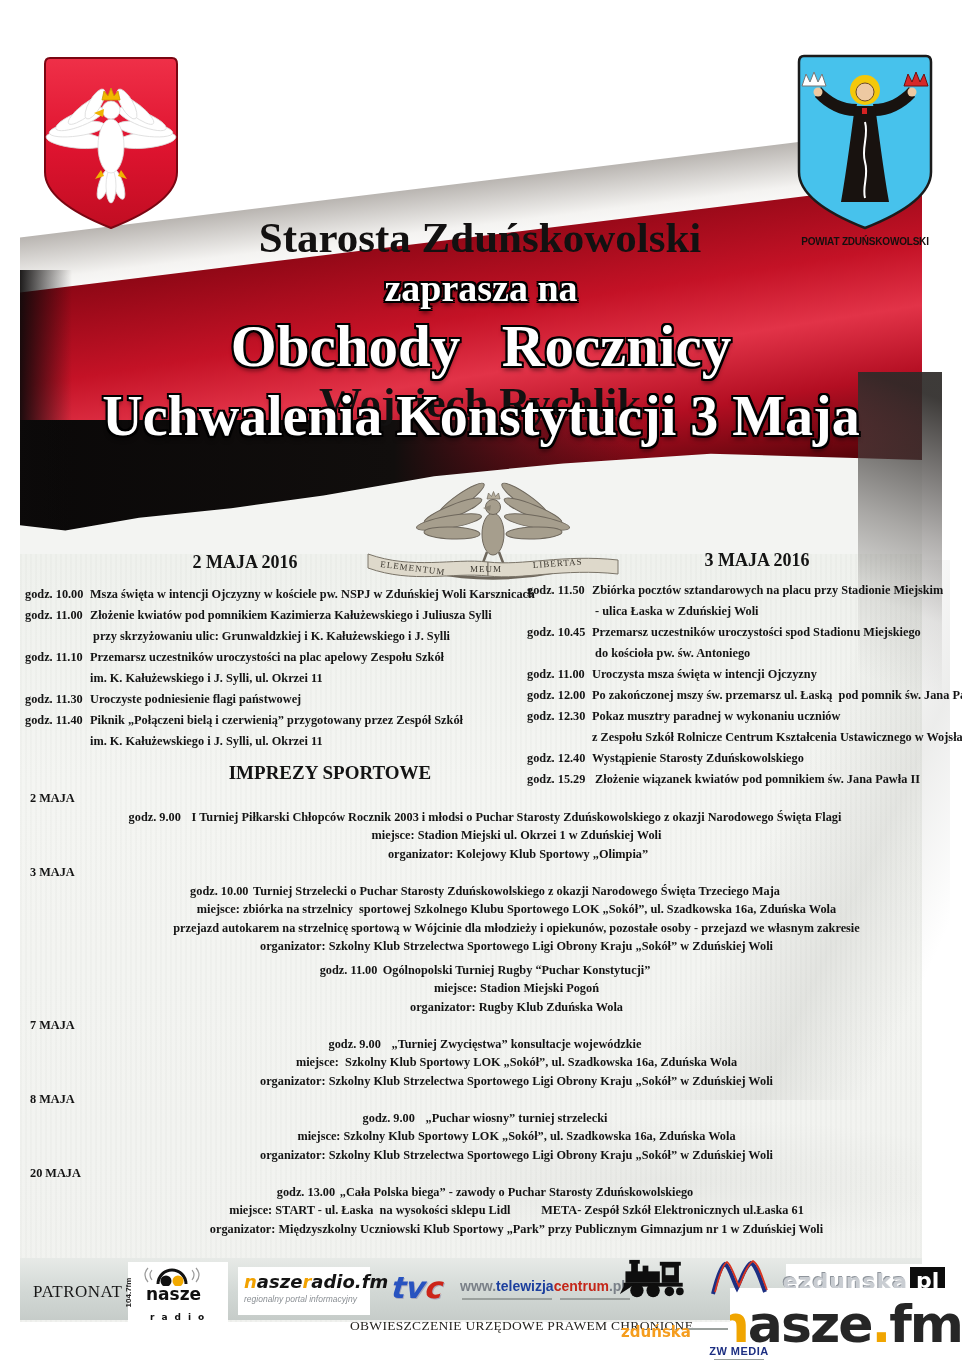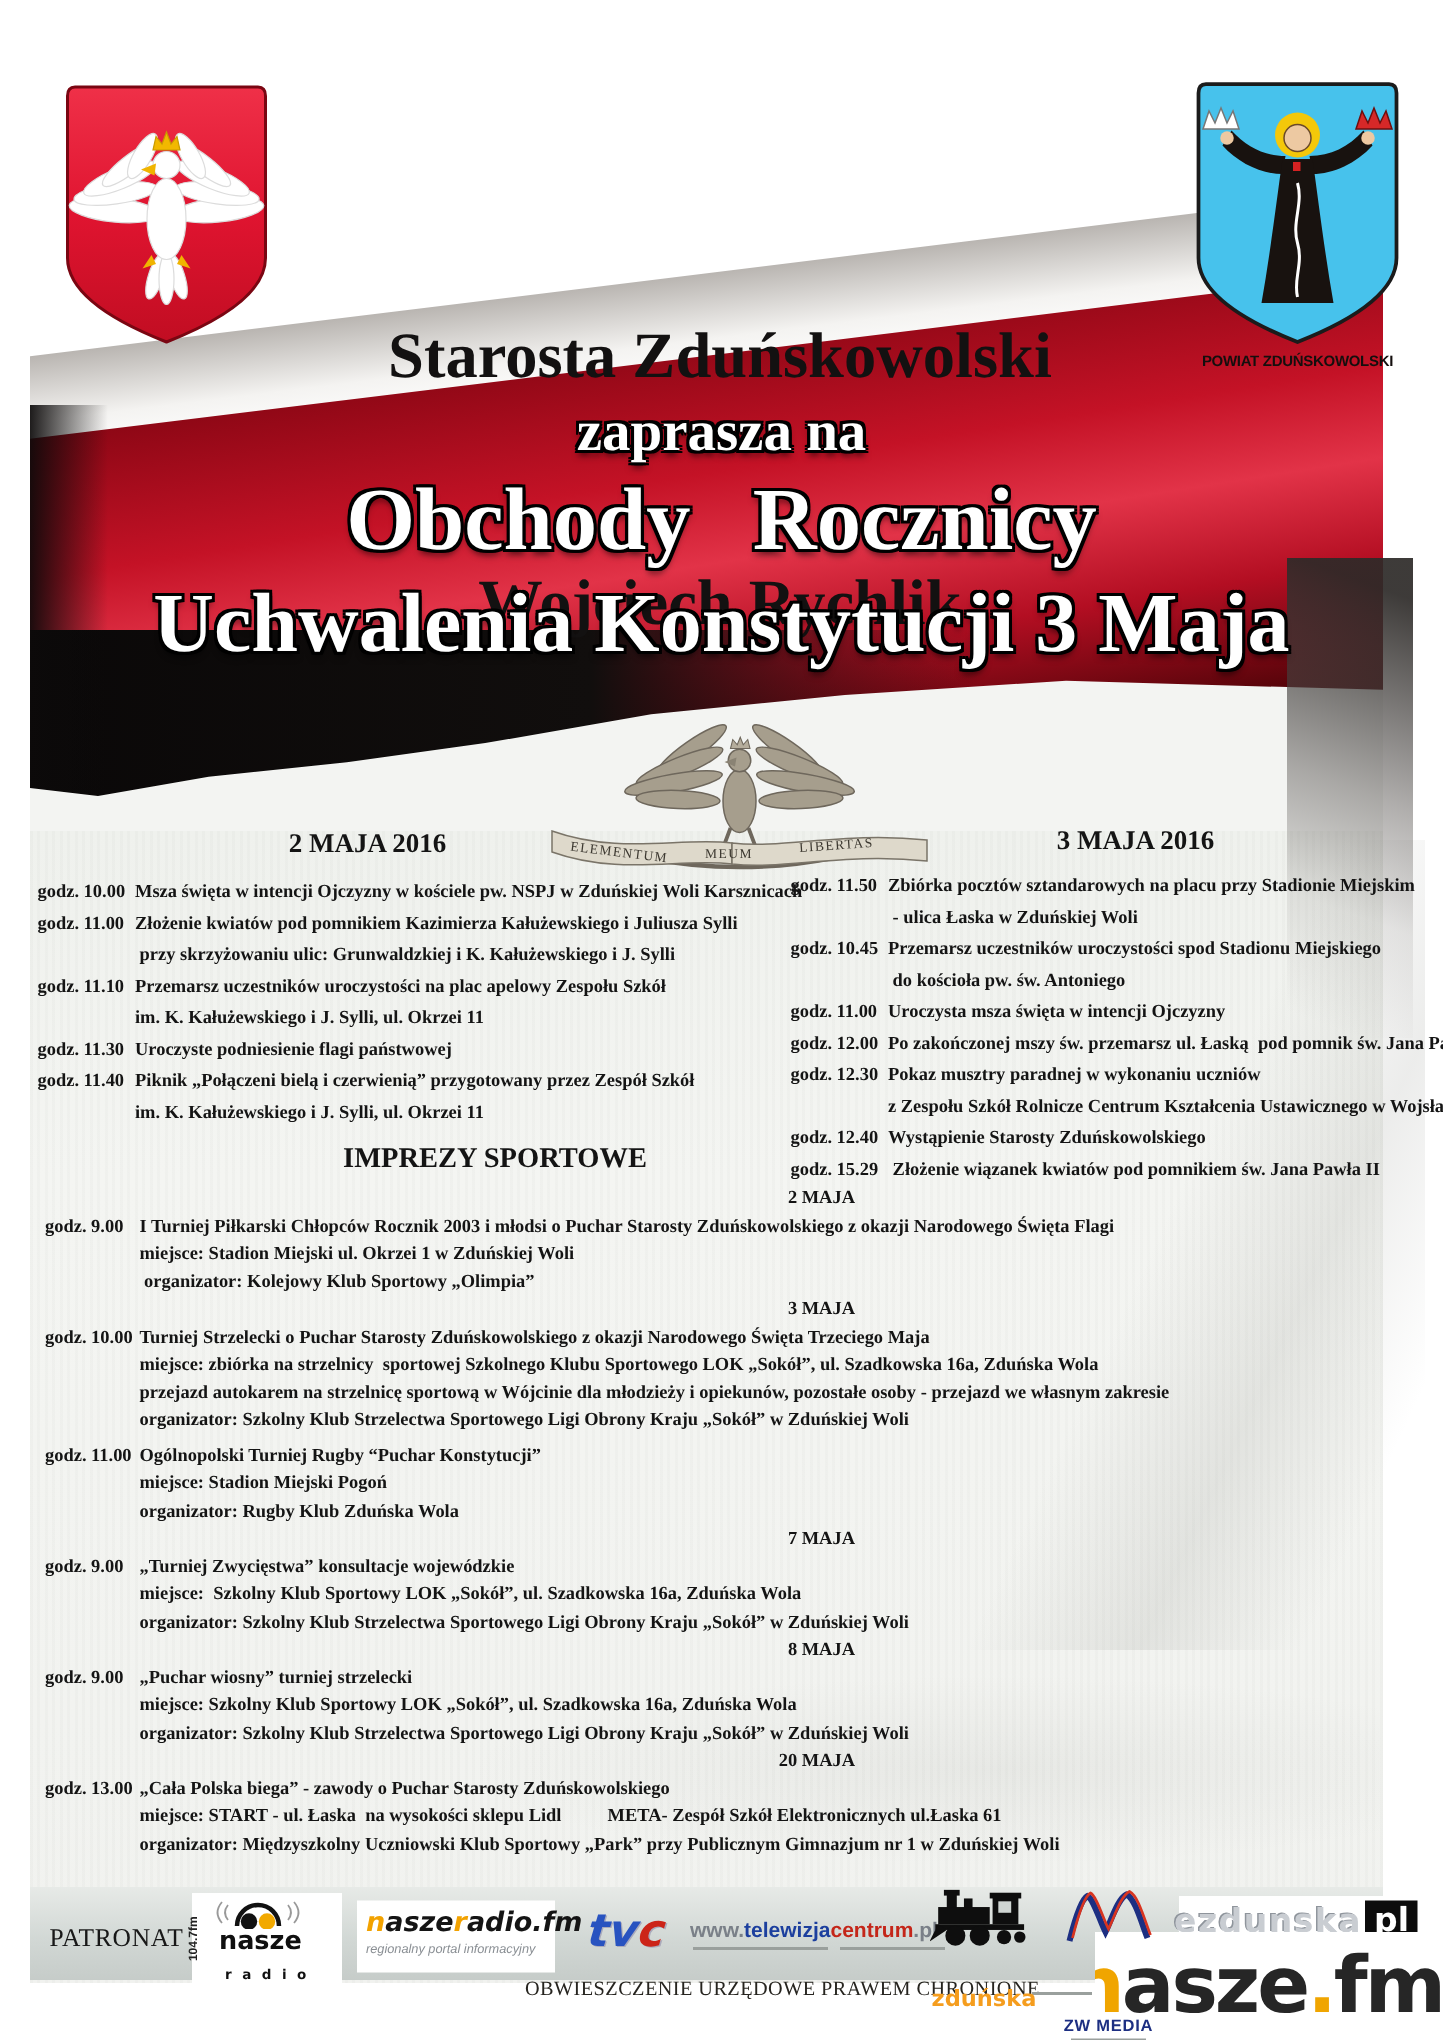--- a/index.html
+++ b/index.html
@@ -47,26 +47,26 @@
   .title1{left:0;top:312px;width:962px;text-align:center;font-size:59px;word-spacing:6px;z-index:5;}
   .title2{left:0;top:384px;width:962px;text-align:center;font-size:56px;z-index:5;}
 
   
   .day-header{z-index:5;text-align:center;font-weight:bold;font-size:18px;white-space:pre;}
   .rows{z-index:5;font-size:12.3px;font-weight:bold;}
   .row{display:flex;line-height:21px;}
   .row .time{flex:none;white-space:pre;}
   .row .txt{white-space:pre;}
   .day .time{width:65px;}
-  .srows .row{line-height:18.5px;}
+  .srows .row{line-height:18.5px;justify-content:center;}
 
   .sports-head{left:30px;top:762px;width:600px;text-align:center;z-index:5;
        font-weight:bold;font-size:19px;white-space:pre;}
   .sports{left:30px;top:789px;width:910px;z-index:5;font-size:12.3px;font-weight:bold;}
-  .sdate{width:540px;text-align:right;line-height:18.5px;white-space:pre;}
+  .sdate{width:540px;text-align:left;line-height:18.5px;white-space:pre;}
   .sports .time{width:63px;}
   .gap{height:5px;}
 
   
   .band{position:absolute;left:20px;top:1258px;width:902px;height:62px;z-index:4;
        background:linear-gradient(180deg,#e7eae7 0%,#d2d8d5 55%,#c6ccc9 100%);}
   .patronat{left:33px;top:1282px;z-index:6;font-size:17px;color:#181818;letter-spacing:0.5px;white-space:pre;}
   .notice{left:350px;top:1318px;z-index:6;font-size:13.5px;color:#26241f;letter-spacing:0.3px;white-space:pre;}
   .fineprint{position:absolute;background:#9aa09d;height:2px;z-index:6;}
 

